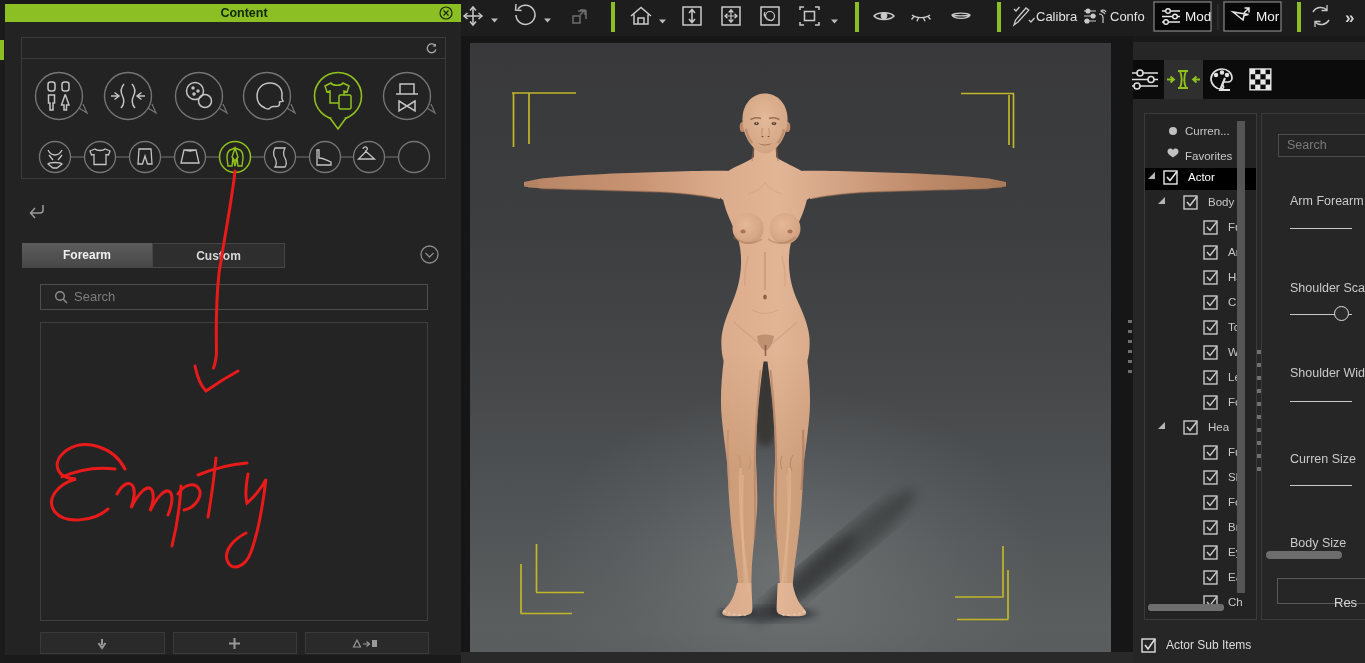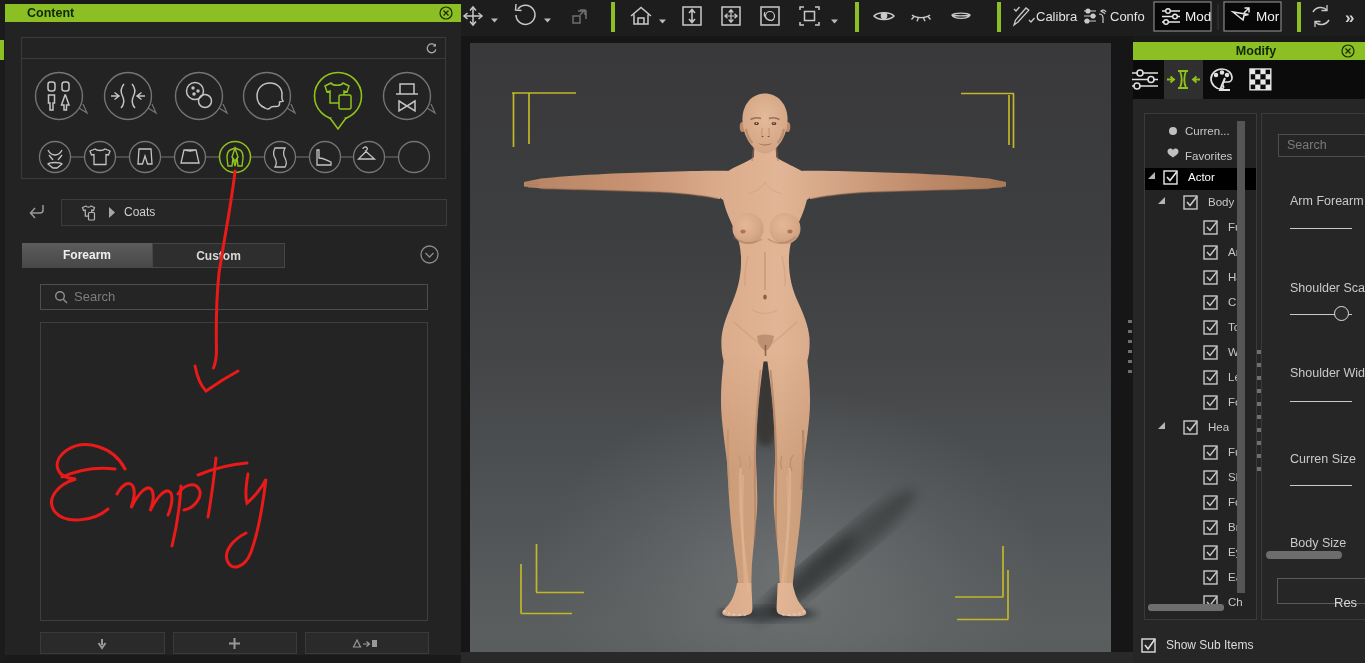--- a/index.html
+++ b/index.html
@@ -8,21 +8,21 @@
 .g{background:#8bbf23}
 </style></head>
 <body>
 
 <div class="a" style="left:0;top:0;width:5px;height:663px;background:#1b1b1b"></div>
 <div class="a g" style="left:0;top:40px;width:4px;height:20px"></div>
 <div class="a" style="left:5px;top:165px;width:5px;height:22px;background:#565656"></div>
 
 <div class="a" style="left:5px;top:0;width:456px;height:663px;background:#232323">
   <div class="a" style="left:0;top:0;width:456px;height:4px;background:#191919"></div>
-  <div class="a g" style="left:0;top:4px;width:456px;height:18px;font-weight:bold;font-size:12.5px;color:#10270a;line-height:18px;text-indent:22px">Content
+  <div class="a g" style="left:0;top:4px;width:456px;height:18px;text-align:center;font-weight:bold;font-size:12.5px;color:#10270a;line-height:18px;text-indent:22px">Content
     <svg class="a" style="right:8px;top:2px" width="14" height="14" viewBox="0 0 14 14">
         <circle cx="7" cy="7" r="6" fill="none" stroke="#1c2a00" stroke-width="1.2"></circle>
         <path d="M4.5 4.5 L9.5 9.5 M9.5 4.5 L4.5 9.5" stroke="#1c2a00" stroke-width="1.2"></path>
       </svg>
   </div>
 
   <div class="a" style="left:16px;top:37px;width:423px;height:140px;border:1px solid #3b3b3b">
     <div class="a" style="left:0;top:20px;width:423px;border-top:1px solid #3b3b3b"></div>
     <svg class="a" style="left:403px;top:4px" width="13" height="13" viewBox="0 0 13 13">
         <path d="M10.5 4.2 A4.4 4.4 0 1 0 10.9 7.4" fill="none" stroke="#aaa" stroke-width="1.3"></path>
@@ -114,30 +114,20 @@
       <g fill="none" stroke="#8fc31b" stroke-width="1.4">
         <path d="M213 110 l-5 2 c-2 1 -3 4 -3 8 l1 8 h4 l1 -8 l2 8 h0 l2 -8 l1 8 h4 l1 -8 c0 -4 -1 -7 -3 -8 l-5 -2"></path>
         <path d="M213 110 l-3 9 l3 4 l3 -4 Z"></path>
       </g>
     </svg>
   </div>
 
   <svg class="a" style="left:22px;top:203px" width="20" height="16" viewBox="0 0 20 16">
       <path d="M16 2 v5 a3 3 0 0 1 -3 3 H4 M8 5 L3.5 10 L8 15" fill="none" stroke="#9a9a9a" stroke-width="1.5"></path>
     </svg>
-  <div class="a" style="left:56px;top:199px;width:384px;height:25px;border:1px solid #3c3c3c;background:#262626">
-    <svg class="a" style="left:17px;top:4px" width="17" height="17" viewBox="0 0 17 17">
-        <path d="M7 2 l-3.5 1.5 l1 3 l1.8 -0.4 v6 h6.4 v-6 l1.8 0.4 l1 -3 L12 2 c-1 1.5 -4 1.5 -5 0 Z" fill="none" stroke="#b5b5b5" stroke-width="1.2"></path>
-        <rect x="9.5" y="8.5" width="6" height="7.5" rx="1" fill="#262626" stroke="#b5b5b5" stroke-width="1.2"></rect>
-      </svg>
-    <svg class="a" style="left:46px;top:7px" width="8" height="11" viewBox="0 0 8 11">
-        <path d="M1 0 L7 5.5 L1 11 Z" fill="#a8a8a8"></path>
-      </svg>
-    <span class="a" style="left:62px;top:5px;color:#cfcfcf;font-size:12px">Coats</span>
-  </div>
 
   <div class="a" style="left:17px;top:243px;width:130px;height:25px;background:linear-gradient(#5c5c5c,#474747);color:#f0f0f0;font-weight:bold;font-size:12px;text-align:center;line-height:25px">Forearm</div>
   <div class="a" style="left:147px;top:243px;width:131px;height:23px;border:1px solid #464646;background:#2e2e2e;color:#d8d8d8;font-weight:bold;font-size:12px;text-align:center;line-height:25px">Custom</div>
   <svg class="a" style="left:415px;top:245px" width="19" height="19" viewBox="0 0 19 19">
       <circle cx="9.5" cy="9.5" r="8.5" fill="none" stroke="#8c8c8c" stroke-width="1.3"></circle>
       <path d="M5.5 8 l4 4 l4 -4" fill="none" stroke="#8c8c8c" stroke-width="1.3"></path>
     </svg>
 
   <div class="a" style="left:35px;top:284px;width:386px;height:24px;border:1px solid #4e4e4e;background:#252525">
     <svg class="a" style="left:13px;top:5px" width="14" height="14" viewBox="0 0 14 14">
@@ -413,26 +403,20 @@
       <rect x="1" y="12" width="4" height="3"></rect>
       <rect x="1" y="22" width="4" height="3"></rect>
       <rect x="1" y="32" width="4" height="3"></rect>
       <rect x="1" y="42" width="4" height="3"></rect>
       <rect x="1" y="52" width="4" height="3"></rect>
     </g>
   </svg>
 
 <div class="a" style="left:1133px;top:36px;width:232px;height:627px;background:#262626">
   <div class="a" style="left:0;top:0;width:232px;height:6px;background:#191919"></div>
-  <div class="a g" style="left:0;top:6px;width:232px;height:18px;text-align:center;font-weight:bold;font-size:12.5px;color:#10270a;line-height:18px;text-indent:14px">Modify
-    <svg class="a" style="right:10px;top:2px" width="14" height="14" viewBox="0 0 14 14">
-        <circle cx="7" cy="7" r="6" fill="none" stroke="#1c2a00" stroke-width="1.2"></circle>
-        <path d="M4.5 4.5 L9.5 9.5 M9.5 4.5 L4.5 9.5" stroke="#1c2a00" stroke-width="1.2"></path>
-      </svg>
-  </div>
   <div class="a" style="left:0;top:24px;width:232px;height:39px;background:#0b0b0b"></div>
   <div class="a" style="left:31px;top:24px;width:39px;height:39px;background:#2f2f2f"></div>
   <svg class="a" style="left:-7px;top:24px" width="39" height="39" viewBox="0 0 39 39">
     <g fill="none" stroke="#dedede" stroke-width="1.6">
       <path d="M6 13 h26 M6 19.5 h26 M6 26 h26"></path>
       <circle cx="14" cy="13" r="3" fill="#0b0b0b"></circle>
         <circle cx="25" cy="19.5" r="3" fill="#0b0b0b"></circle>
         <circle cx="11" cy="26" r="3" fill="#0b0b0b"></circle>
     </g>
   </svg>
@@ -557,21 +541,21 @@
     <div class="a" style="left:4px;top:437px;width:76px;height:8px;background:#6d6d6d;border-radius:4px"></div>
     <div class="a" style="left:15px;top:464px;width:110px;height:24px;border:1px solid #5a5a5a;background:#262626;color:#d8d8d8;font-size:13px">
         <span class="a" style="left:56px;top:16px">Res</span>
       </div>
   </div>
 
   <svg class="a" style="left:8px;top:601px" width="16" height="16" viewBox="0 0 16 16">
       <rect x="1" y="2" width="13" height="13" fill="none" stroke="#e0e0e0" stroke-width="1.4"></rect>
       <path d="M4,8 l3,4 l7,-10" fill="none" stroke="#e0e0e0" stroke-width="1.6"></path>
     </svg>
-  <span class="a" style="left:33px;top:602px;color:#dcdcdc;font-size:12px">Show Sub Items</span>
+  <span class="a" style="left:33px;top:602px;color:#dcdcdc;font-size:12px">Actor Sub Items</span>
 </div>
 
 <svg class="a" style="left:0;top:0;pointer-events:none" width="470" height="663" viewBox="0 0 470 663">
   <g fill="none" stroke="#e81a1a" stroke-width="3" stroke-linecap="round">
     <path d="M235,171 C232,200 224,240 219,273 C216.5,297 216,328 216.5,350 C216.5,357 215.5,363 213.5,368"></path>
     <path d="M195,366 C197,376 200,385 206,391 C216,384 227,377 238,371"></path>
     <path d="M125,469 C114,447 85,438 67,450 C51,461 55,478 76,479 C58,484 45,499 55,512 C65,524 93,522 108,509"></path>
     <path d="M62,477 C80,469 100,467 115,469"></path>
     <path d="M117,494 C122,485 128,481 132,485 C136,489 134,500 131,508 C139,492 147,485 151,489 C155,493 153,504 150,511 C158,495 166,488 170,492 C174,496 171,508 168,515"></path>
     <path d="M181,486 C180,504 177,526 172,546"></path>

